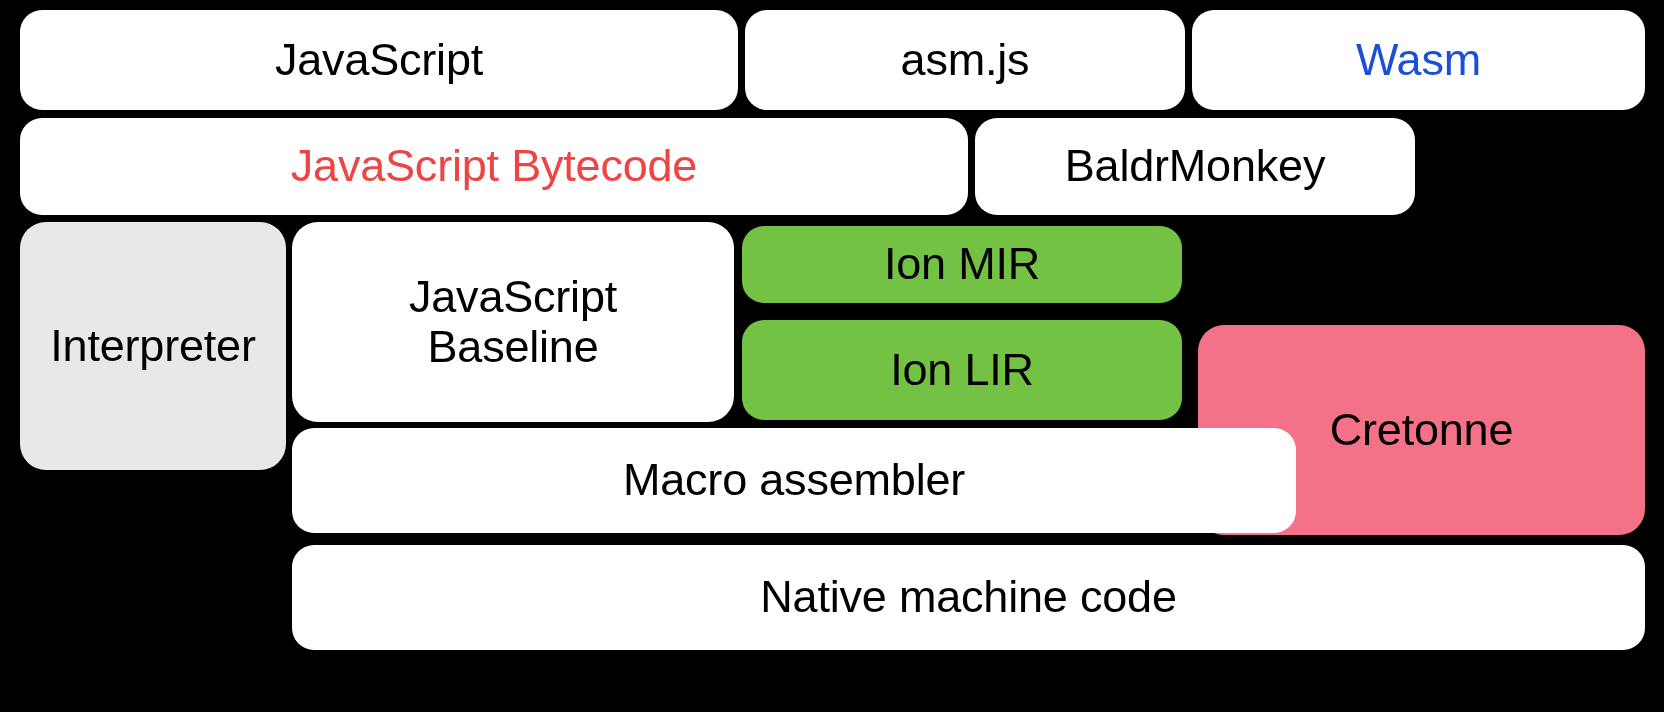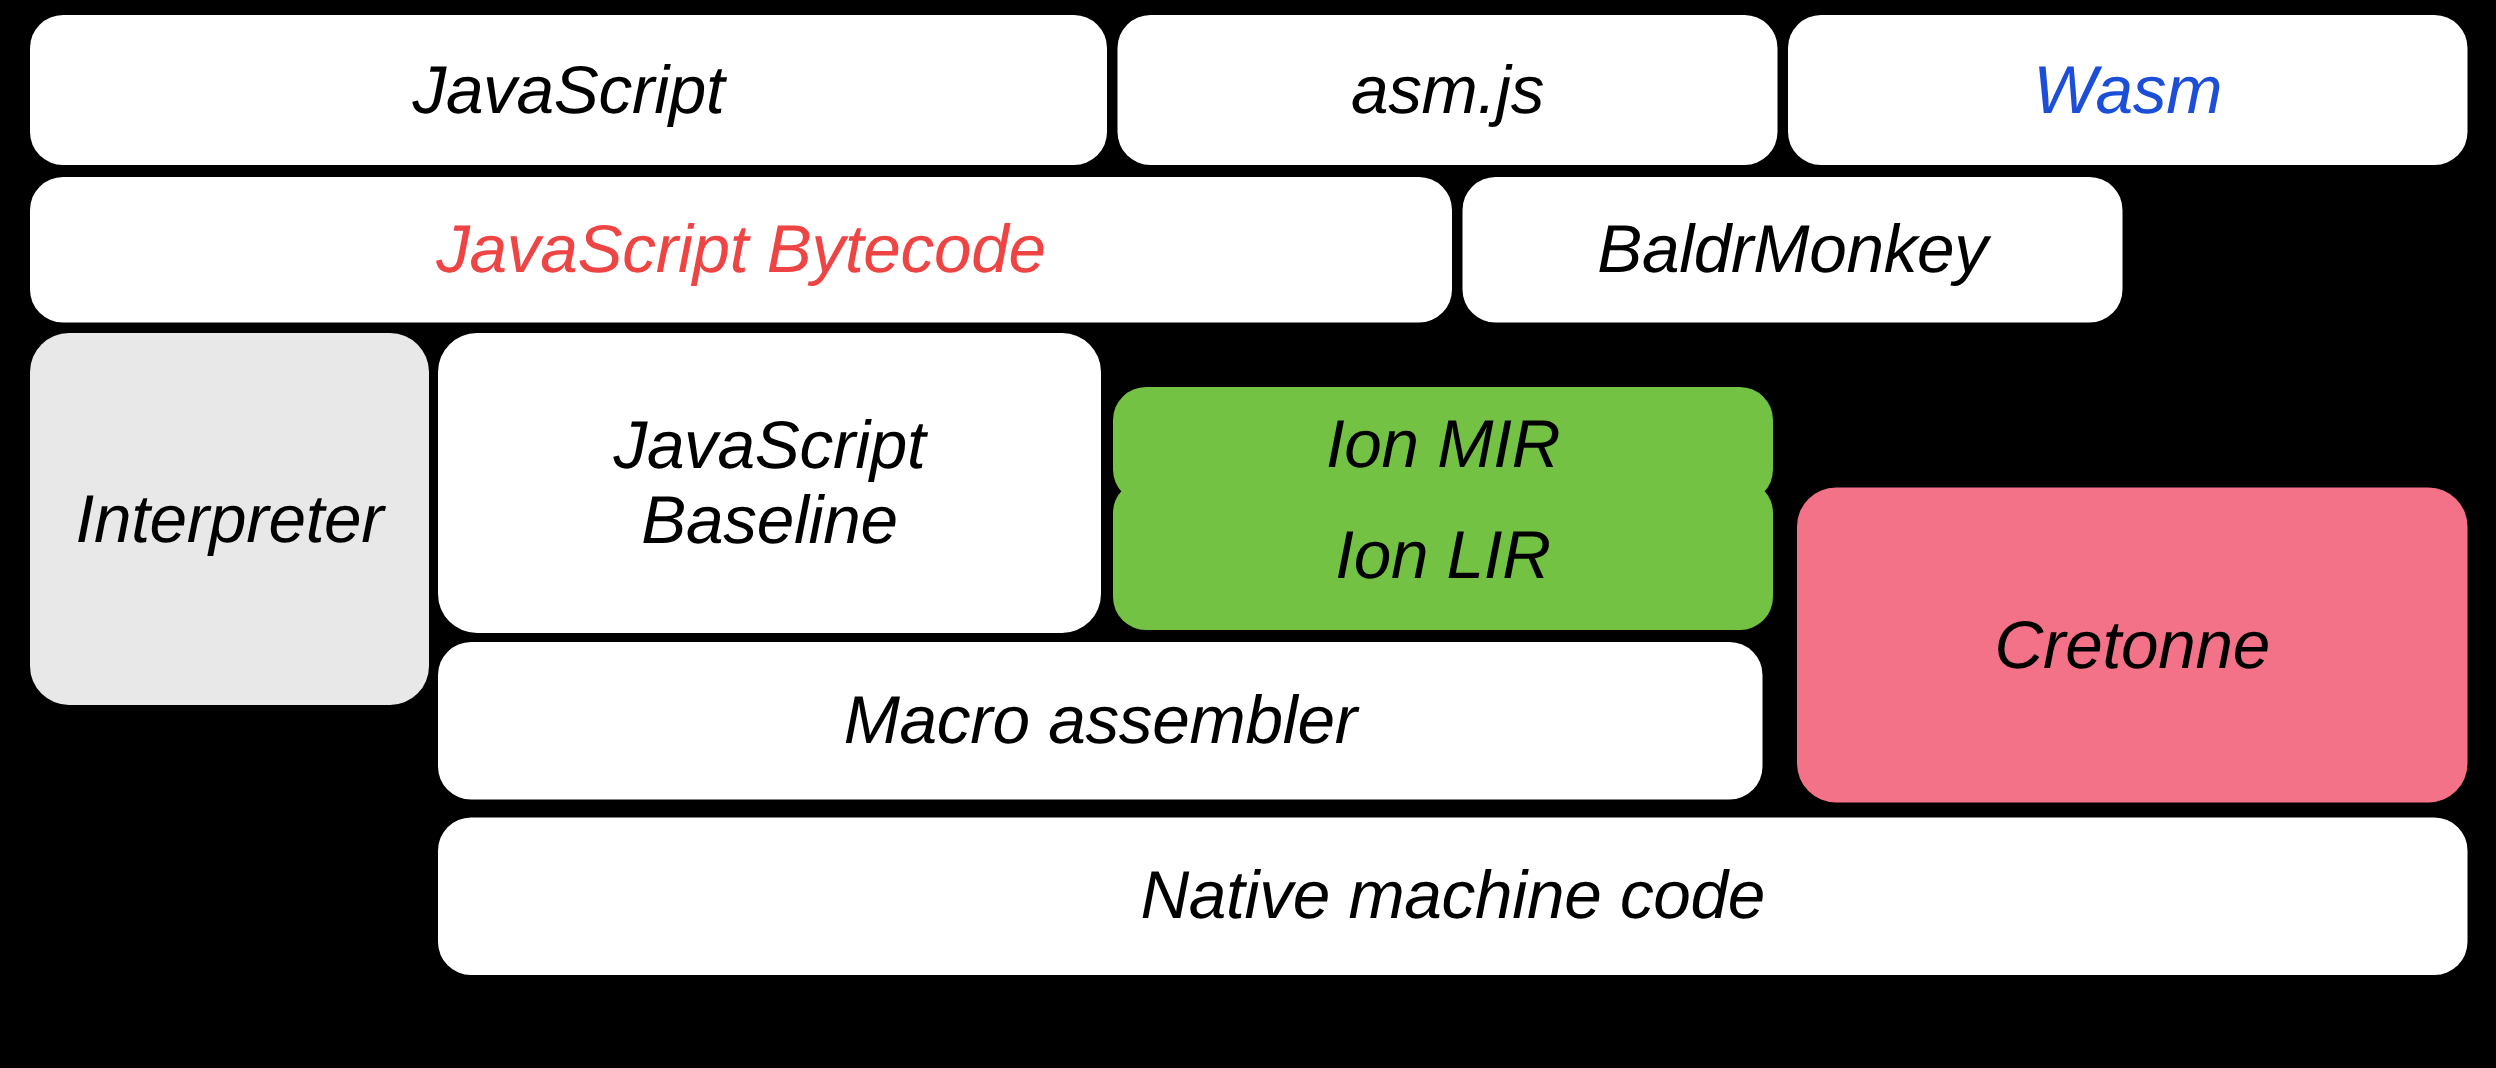--- a/index.html
+++ b/index.html
@@ -34,27 +34,27 @@
     letter-spacing: -0.2px;
     white-space: pre-line;
     background: #FFFFFF;
   }
 
   .node.small-radius { border-radius: 22px; }
 </style>
 </head>
 <body>
 
-<div id="diagram" style="background: rgb(0, 0, 0); font-style: italic;">
+<div id="diagram" style="background: rgb(0, 0, 0);">
     <div class="node small-radius" style="left: 20px; top: 10px; width: 718px; height: 100px; background: rgb(255, 255, 255); color: rgb(0, 0, 0);">JavaScript</div>
     <div class="node small-radius" style="left: 745px; top: 10px; width: 440px; height: 100px; background: rgb(255, 255, 255); color: rgb(0, 0, 0);">asm.js</div>
     <div class="node small-radius" style="left: 1192px; top: 10px; width: 453px; height: 100px; background: rgb(255, 255, 255); color: #1d4ed8;">Wasm</div>
     <div class="node small-radius" style="left: 20px; top: 118px; width: 948px; height: 97px; background: rgb(255, 255, 255); color: #ef4444;">JavaScript Bytecode</div>
     <div class="node small-radius" style="left: 975px; top: 118px; width: 440px; height: 97px; background: rgb(255, 255, 255); color: rgb(0, 0, 0); text-align: center;">BaldrMonkey</div>
     <div class="node" style="left: 20px; top: 222px; width: 266px; height: 248px; background: rgb(232, 232, 232); color: rgb(0, 0, 0);">Interpreter</div>
     <div class="node" style="left: 292px; top: 222px; width: 442px; height: 200px; background: rgb(255, 255, 255); color: rgb(0, 0, 0);">JavaScript
 Baseline</div>
-    <div class="node small-radius" style="left: 742px; top: 226px; width: 440px; height: 77px; background: rgb(116, 194, 68); color: rgb(0, 0, 0); margin-top: 32px;">Ion MIR</div>
+    <div class="node small-radius" style="left: 742px; top: 226px; width: 440px; height: 77px; background: rgb(116, 194, 68); color: rgb(0, 0, 0);">Ion MIR</div>
     <div class="node small-radius" style="left: 742px; top: 320px; width: 440px; height: 100px; background: rgb(116, 194, 68); color: rgb(0, 0, 0);">Ion LIR</div>
     <div class="node" style="left: 1198px; top: 325px; width: 447px; height: 210px; background: rgb(244, 114, 135); color: rgb(0, 0, 0);">Cretonne</div>
-    <div class="node small-radius" style="left: 292px; top: 428px; width: 883px; height: 105px; background: rgb(255, 255, 255); color: rgb(0, 0, 0);">Macro assembler</div>
+    <div class="node small-radius" style="left: 292px; top: 428px; width: 1004px; height: 105px; background: rgb(255, 255, 255); color: rgb(0, 0, 0);">Macro assembler</div>
     <div class="node small-radius" style="left: 292px; top: 545px; width: 1353px; height: 105px; background: rgb(255, 255, 255); color: rgb(0, 0, 0);">Native machine code</div>
   </div>
 
 </body></html>

